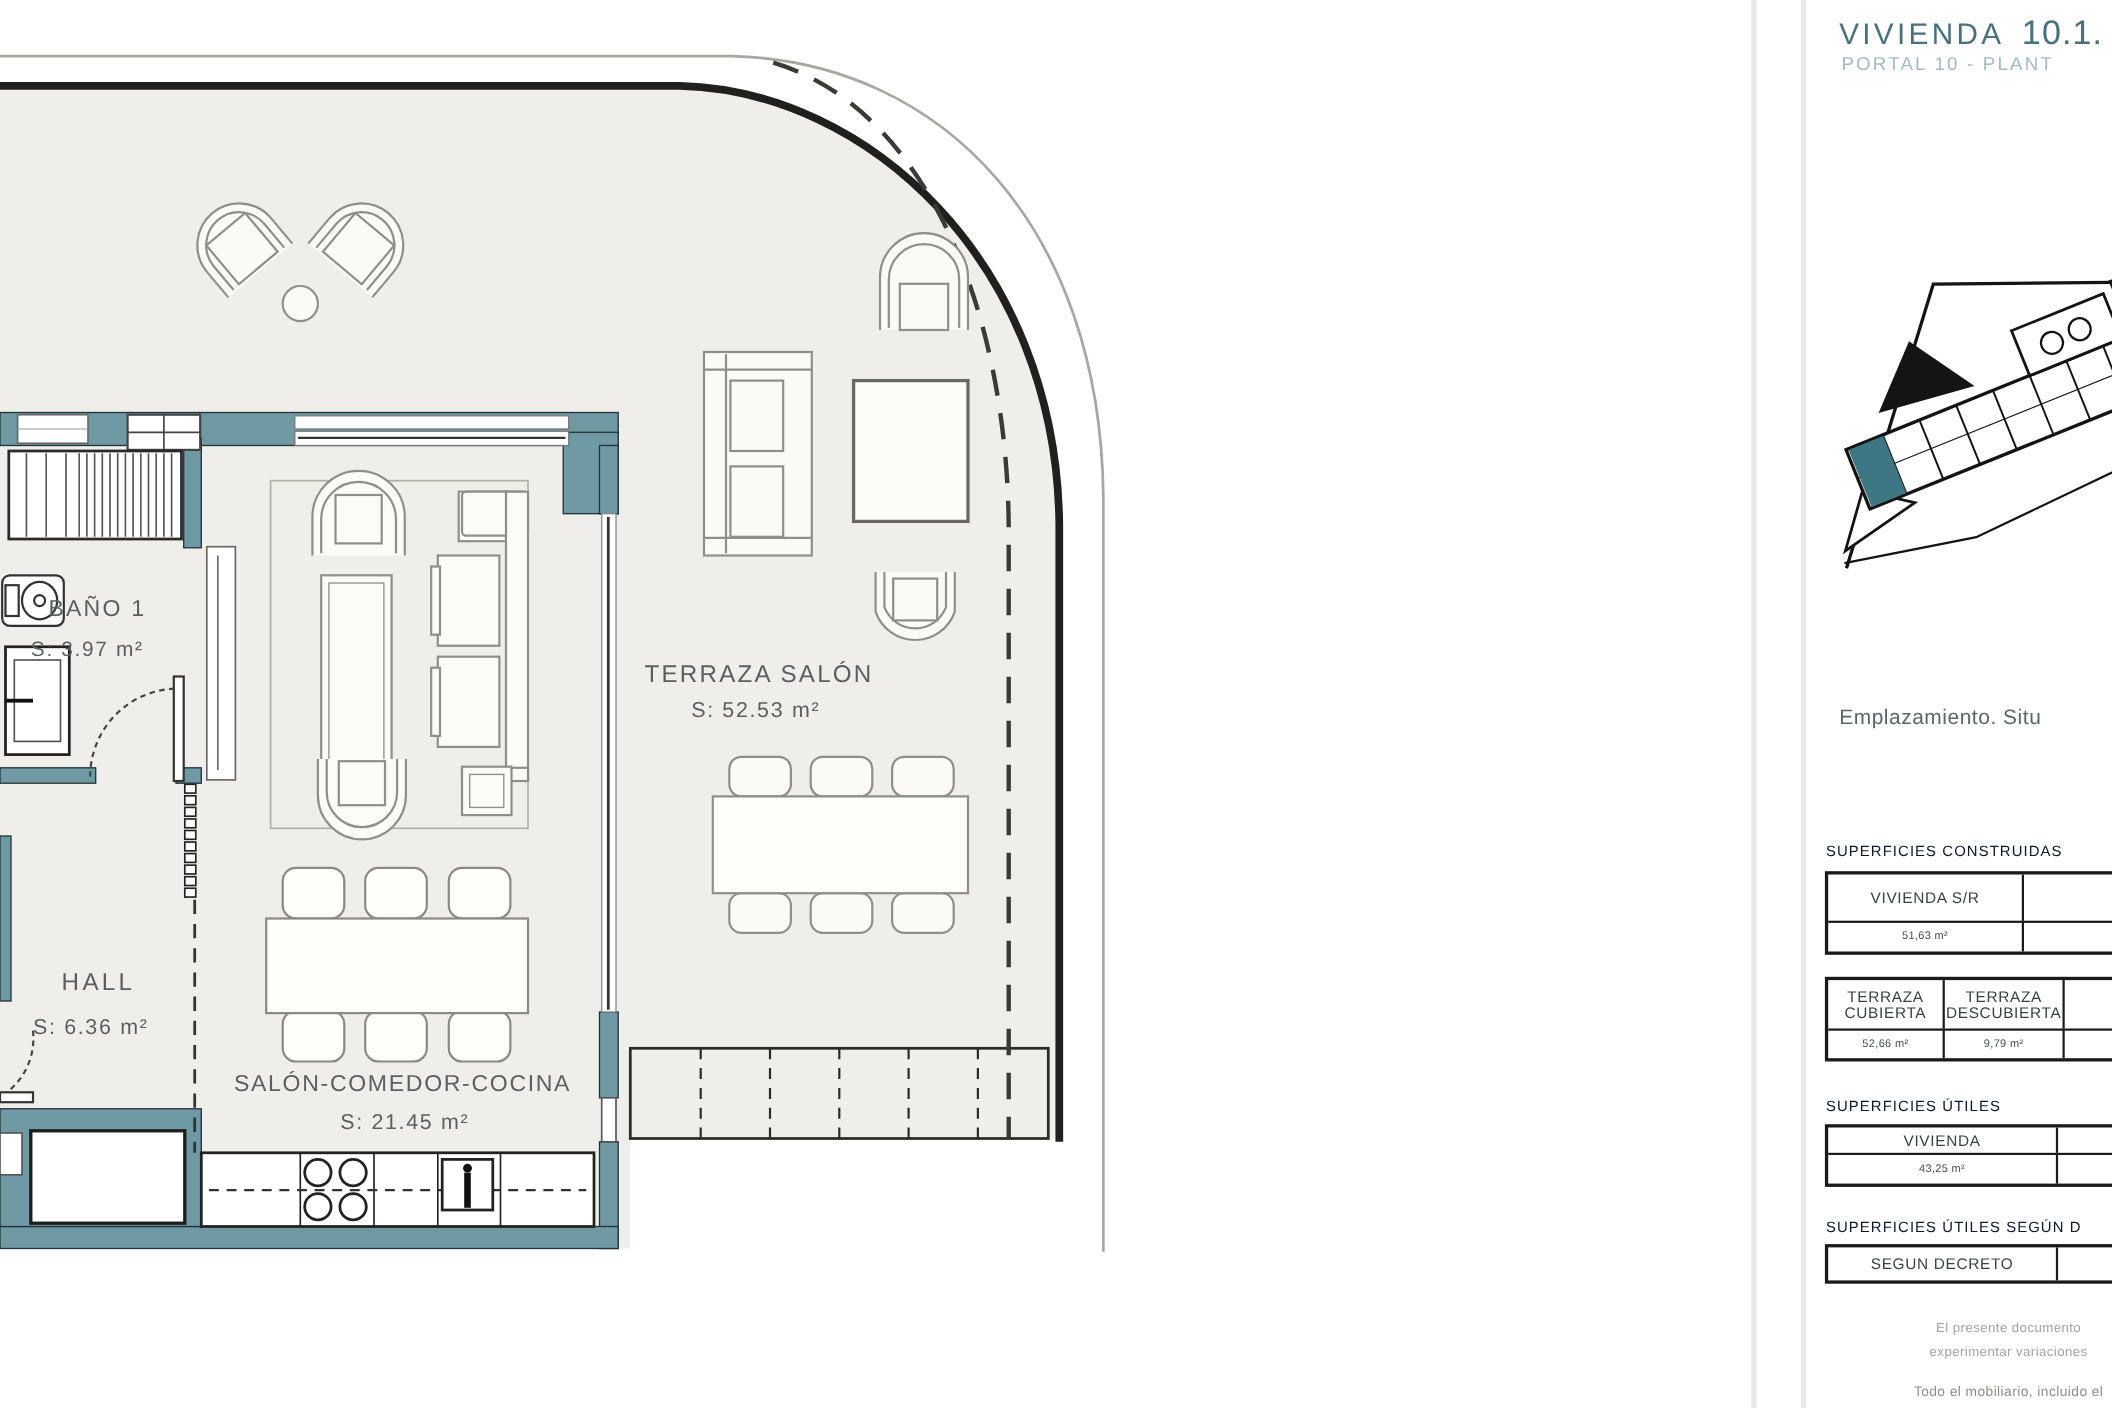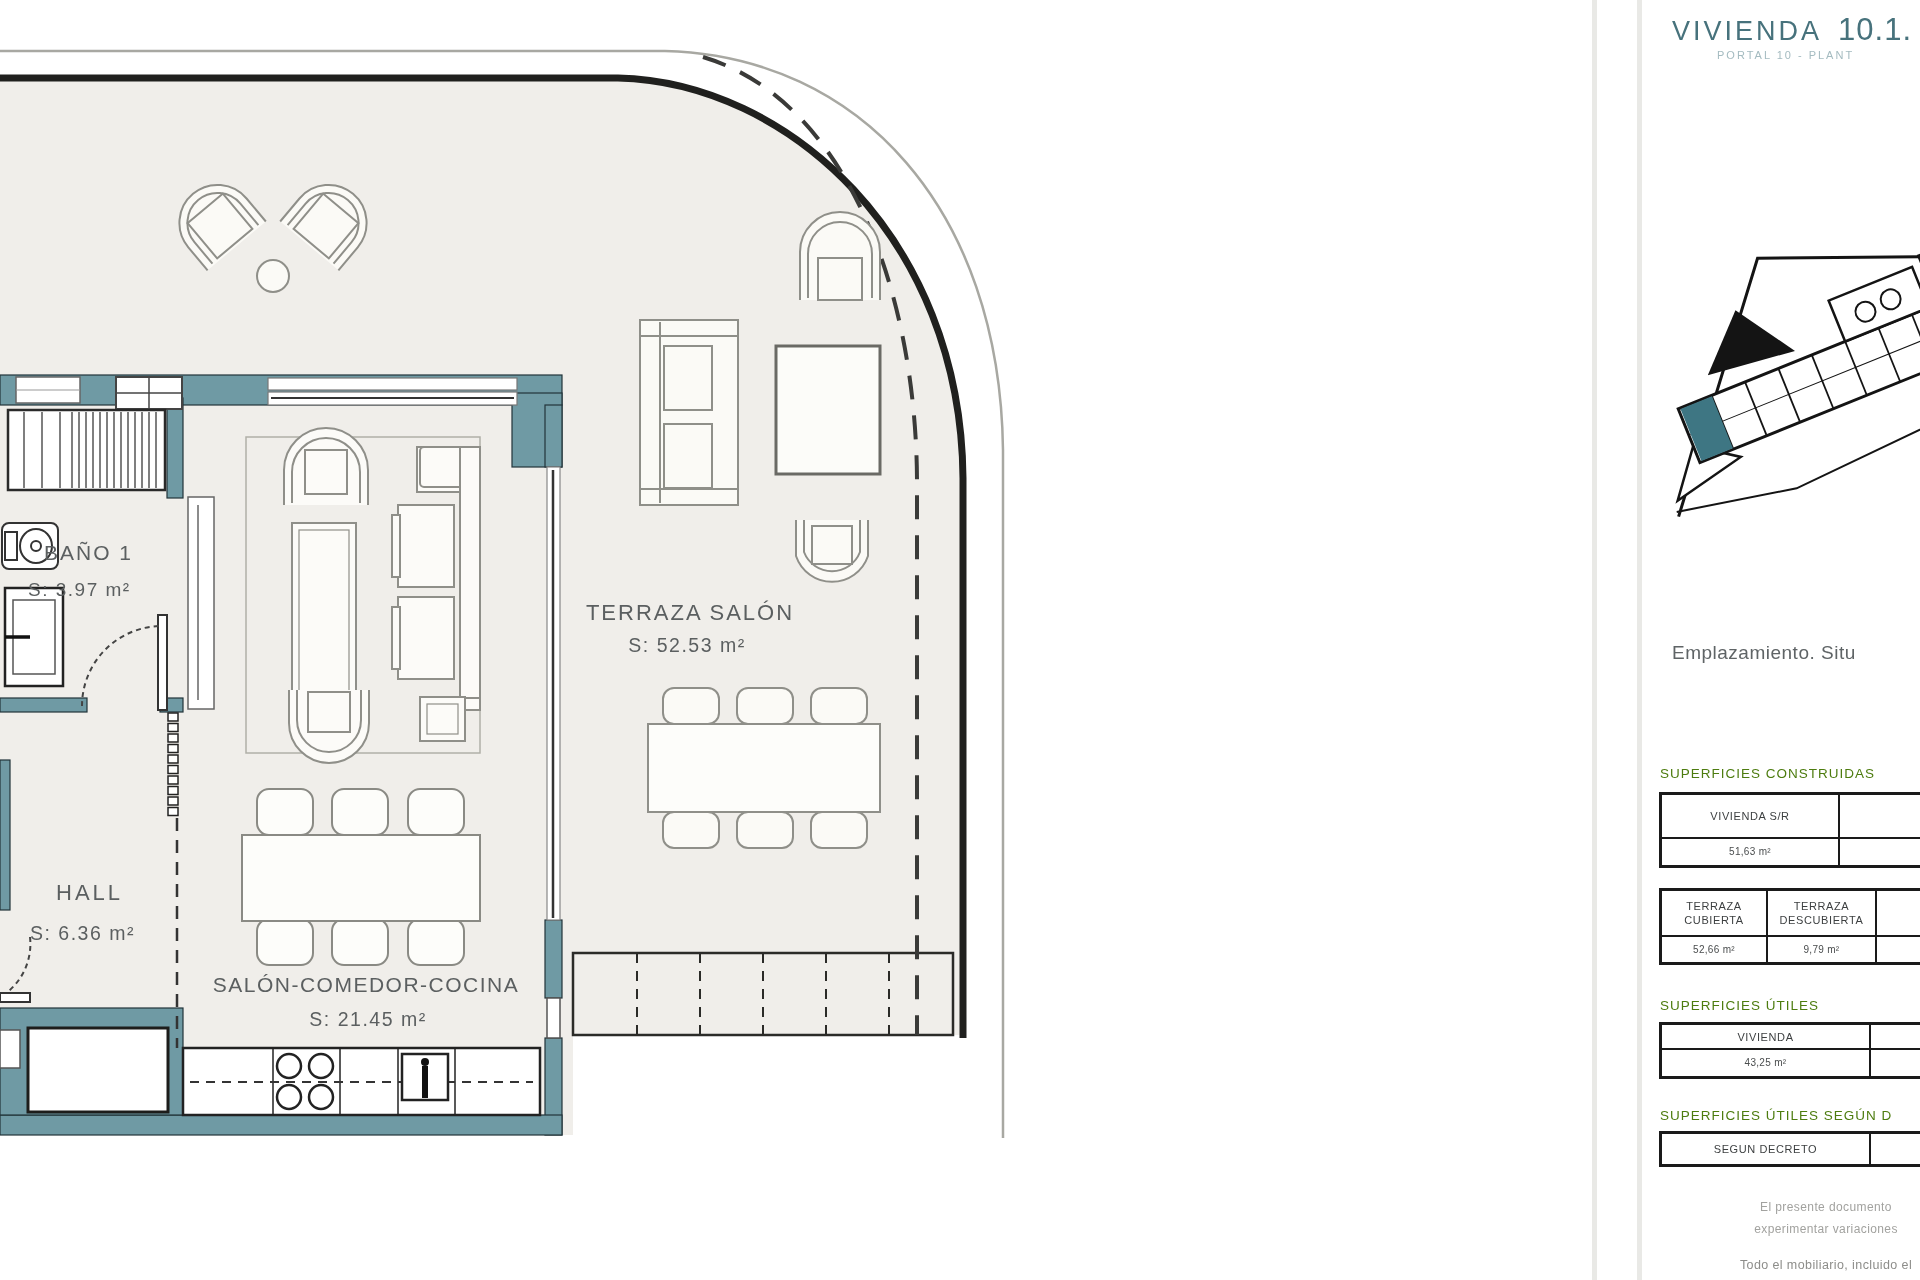--- a/index.html
+++ b/index.html
@@ -6,27 +6,27 @@
   body{
     width:1920px;height:1280px;position:relative;overflow:hidden;
     background:#ffffff;font-family:"Liberation Sans", sans-serif;
   }
   .divider{position:absolute;top:0;bottom:0;width:5px;background:#e9e9e6;}
   #plan-wrap{position:absolute;left:0;top:0;}
   
   .panel-title{position:absolute;left:1672px;top:12px;display:flex;align-items:baseline;gap:16px;color:#47727c;}
   .panel-title .t1{font-size:27px;letter-spacing:3px;}
   .panel-title .t2{font-size:31px;letter-spacing:1px;text-align:right;}
-  .panel-subtitle{position:absolute;left:1674px;top:49px;font-size:11px;letter-spacing:2px;color:#a4bbc0;white-space:nowrap;margin-left:43px;}
+  .panel-subtitle{position:absolute;left:1674px;top:49px;font-size:17px;letter-spacing:2px;color:#a4bbc0;white-space:nowrap;}
   .map-box{position:absolute;left:1660px;top:218px;width:420px;height:300px;}
   .map-caption{position:absolute;left:1672px;top:642px;font-size:19px;letter-spacing:0.5px;color:#5f6466;white-space:nowrap;text-align:right;}
-  .sec-label{position:absolute;font-size:13.5px;letter-spacing:1px;color:#4d7c0f;white-space:nowrap;}
+  .sec-label{position:absolute;font-size:13.5px;letter-spacing:1px;color:#0f172a;white-space:nowrap;}
   .tbl{position:absolute;display:grid;background:#fff;border:3px solid #1a1a1a;}
   .tbl .cell{display:flex;flex-direction:column;align-items:center;justify-content:center;
-    font-size:11px;letter-spacing:0.6px;color:#3c3f40;text-align:center;line-height:14px;white-space:nowrap;}
+    font-size:14px;letter-spacing:0.6px;color:#3c3f40;text-align:center;line-height:14px;white-space:nowrap;}
   .tbl .cell.val{font-size:10px;color:#4a4d4e;letter-spacing:0.3px;}
   .tbl .bR{border-right:2.5px solid #1a1a1a;}
   .tbl .bT{border-top:2px solid #1a1a1a;}
   .disc{position:absolute;left:1660px;width:332px;text-align:center;color:#a2a29f;font-size:12px;line-height:22px;letter-spacing:0.4px;white-space:nowrap;}
   .disc2{position:absolute;left:1660px;width:332px;text-align:center;color:#8d8d8a;font-size:12.5px;letter-spacing:0.4px;white-space:nowrap;}
   svg text{font-family:"Liberation Sans", sans-serif;}
 </style>
 </head>
 <body>
 

